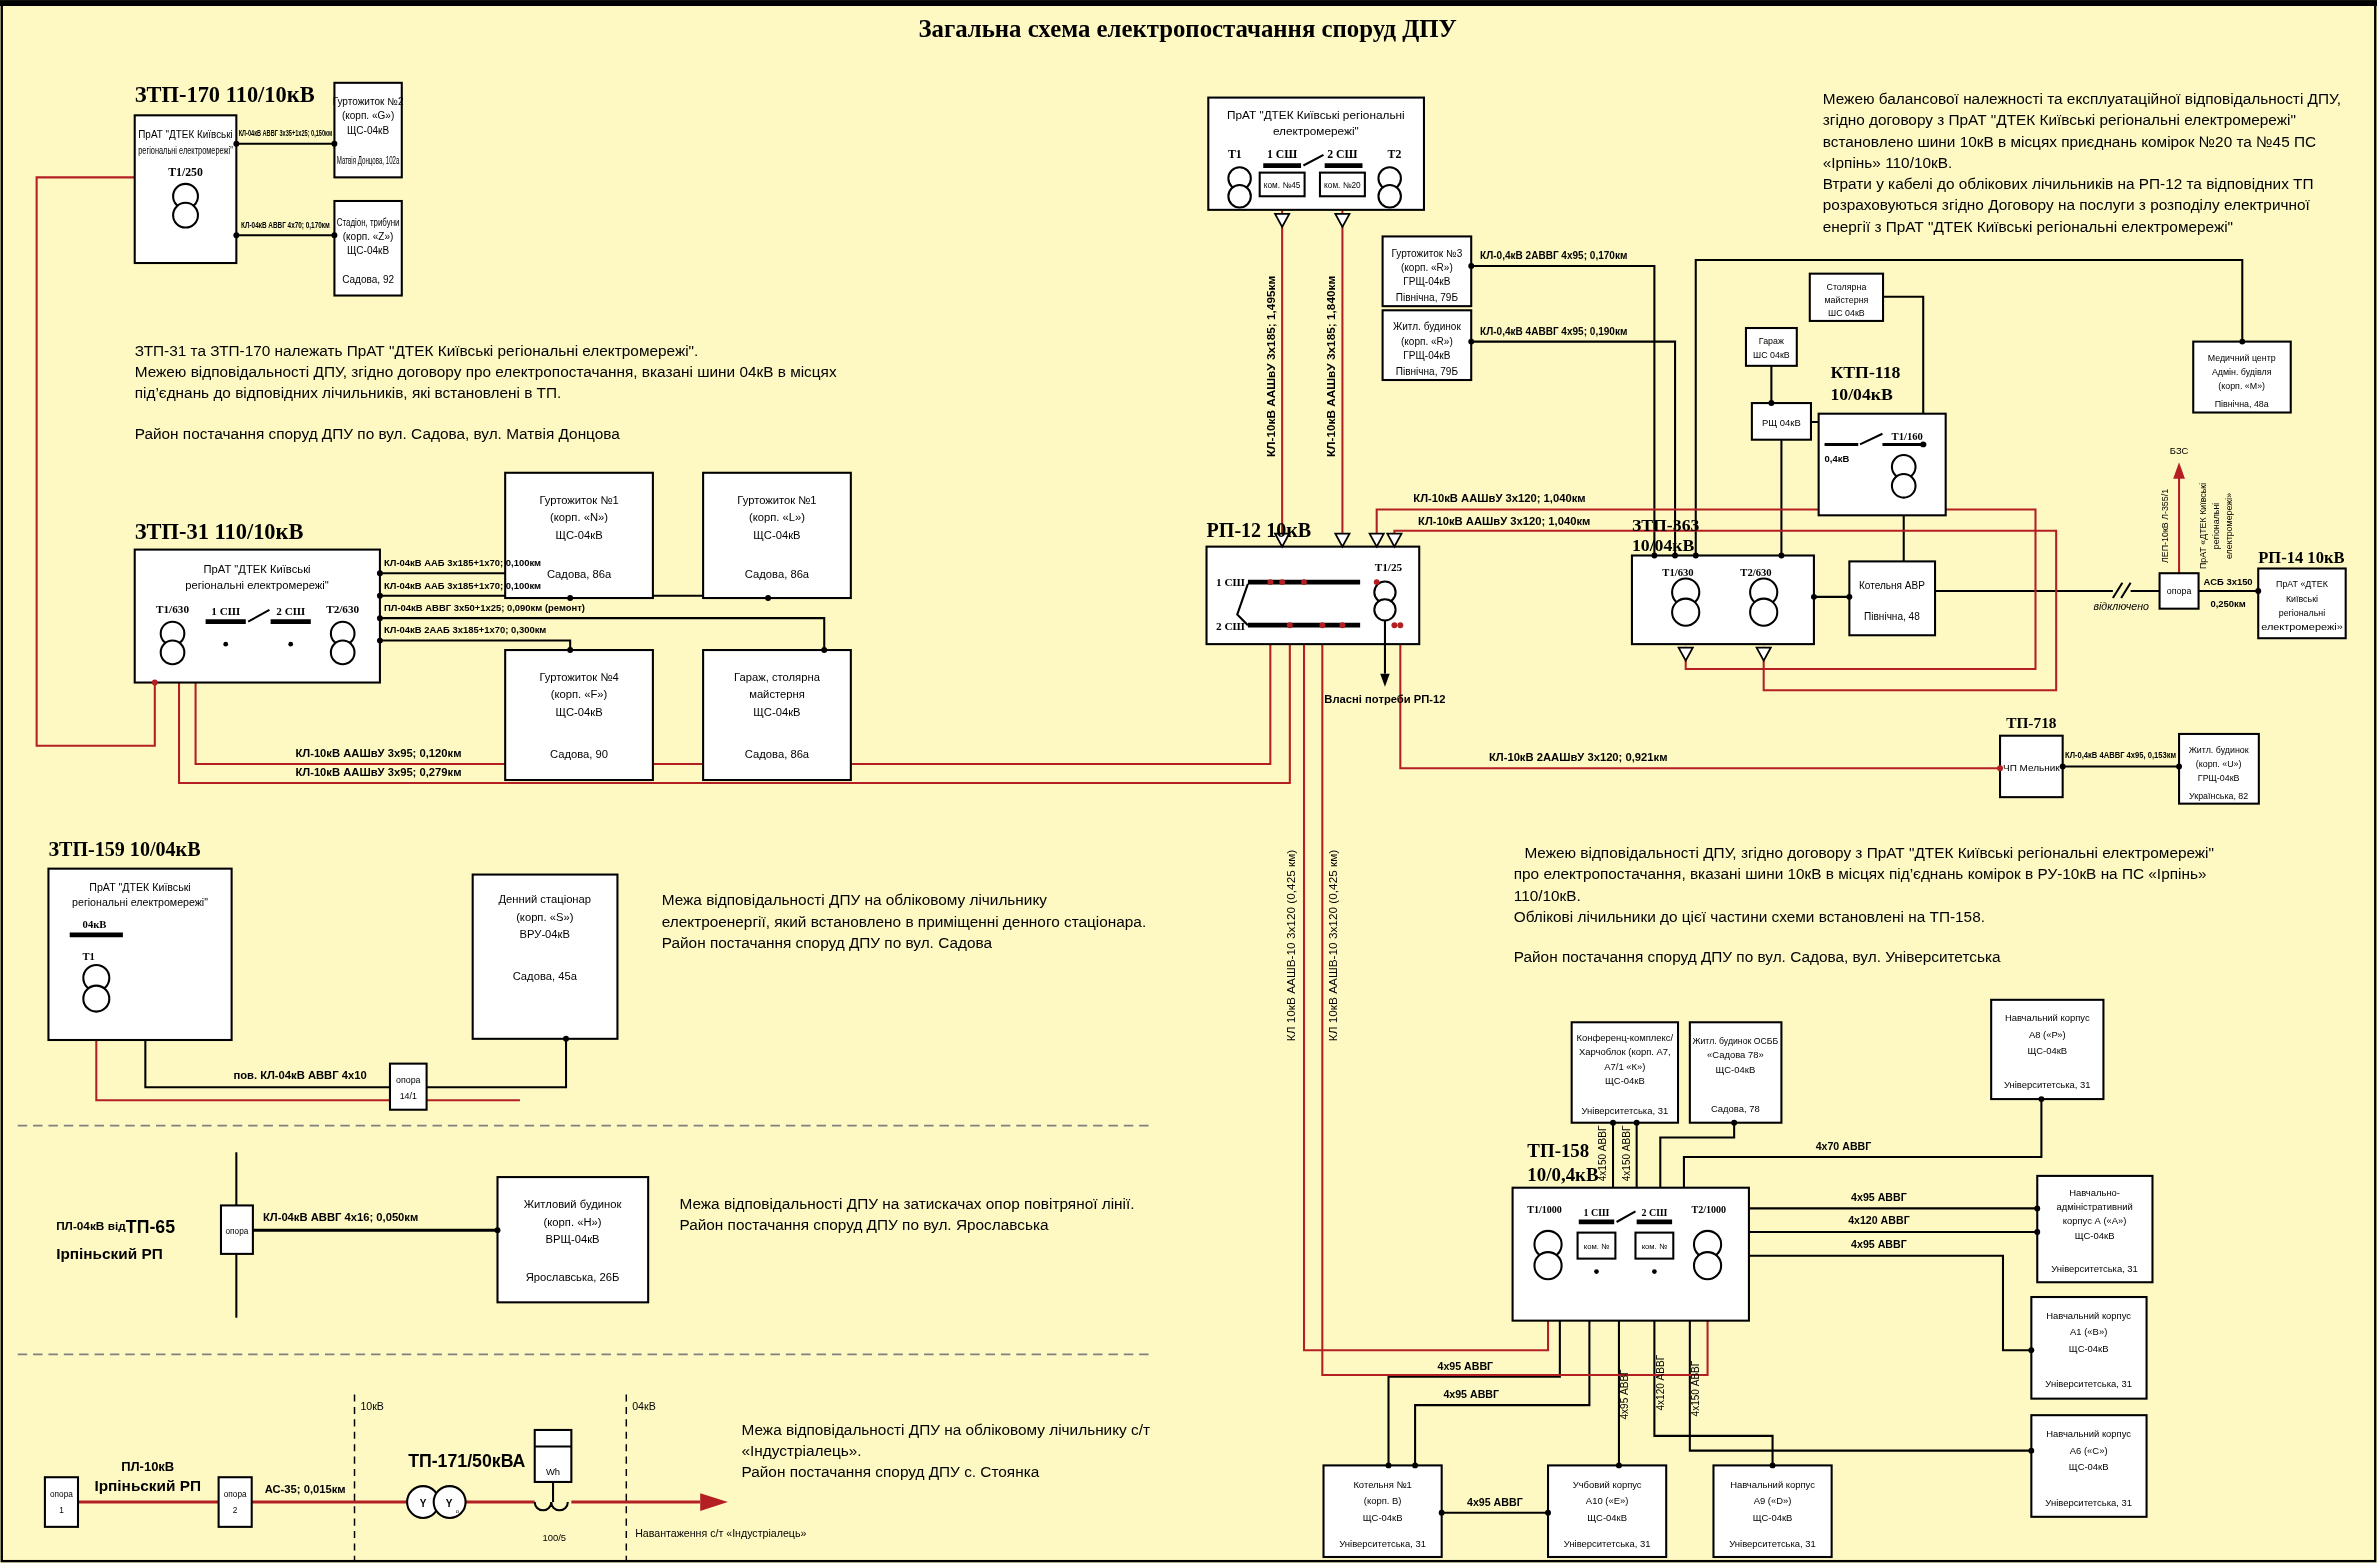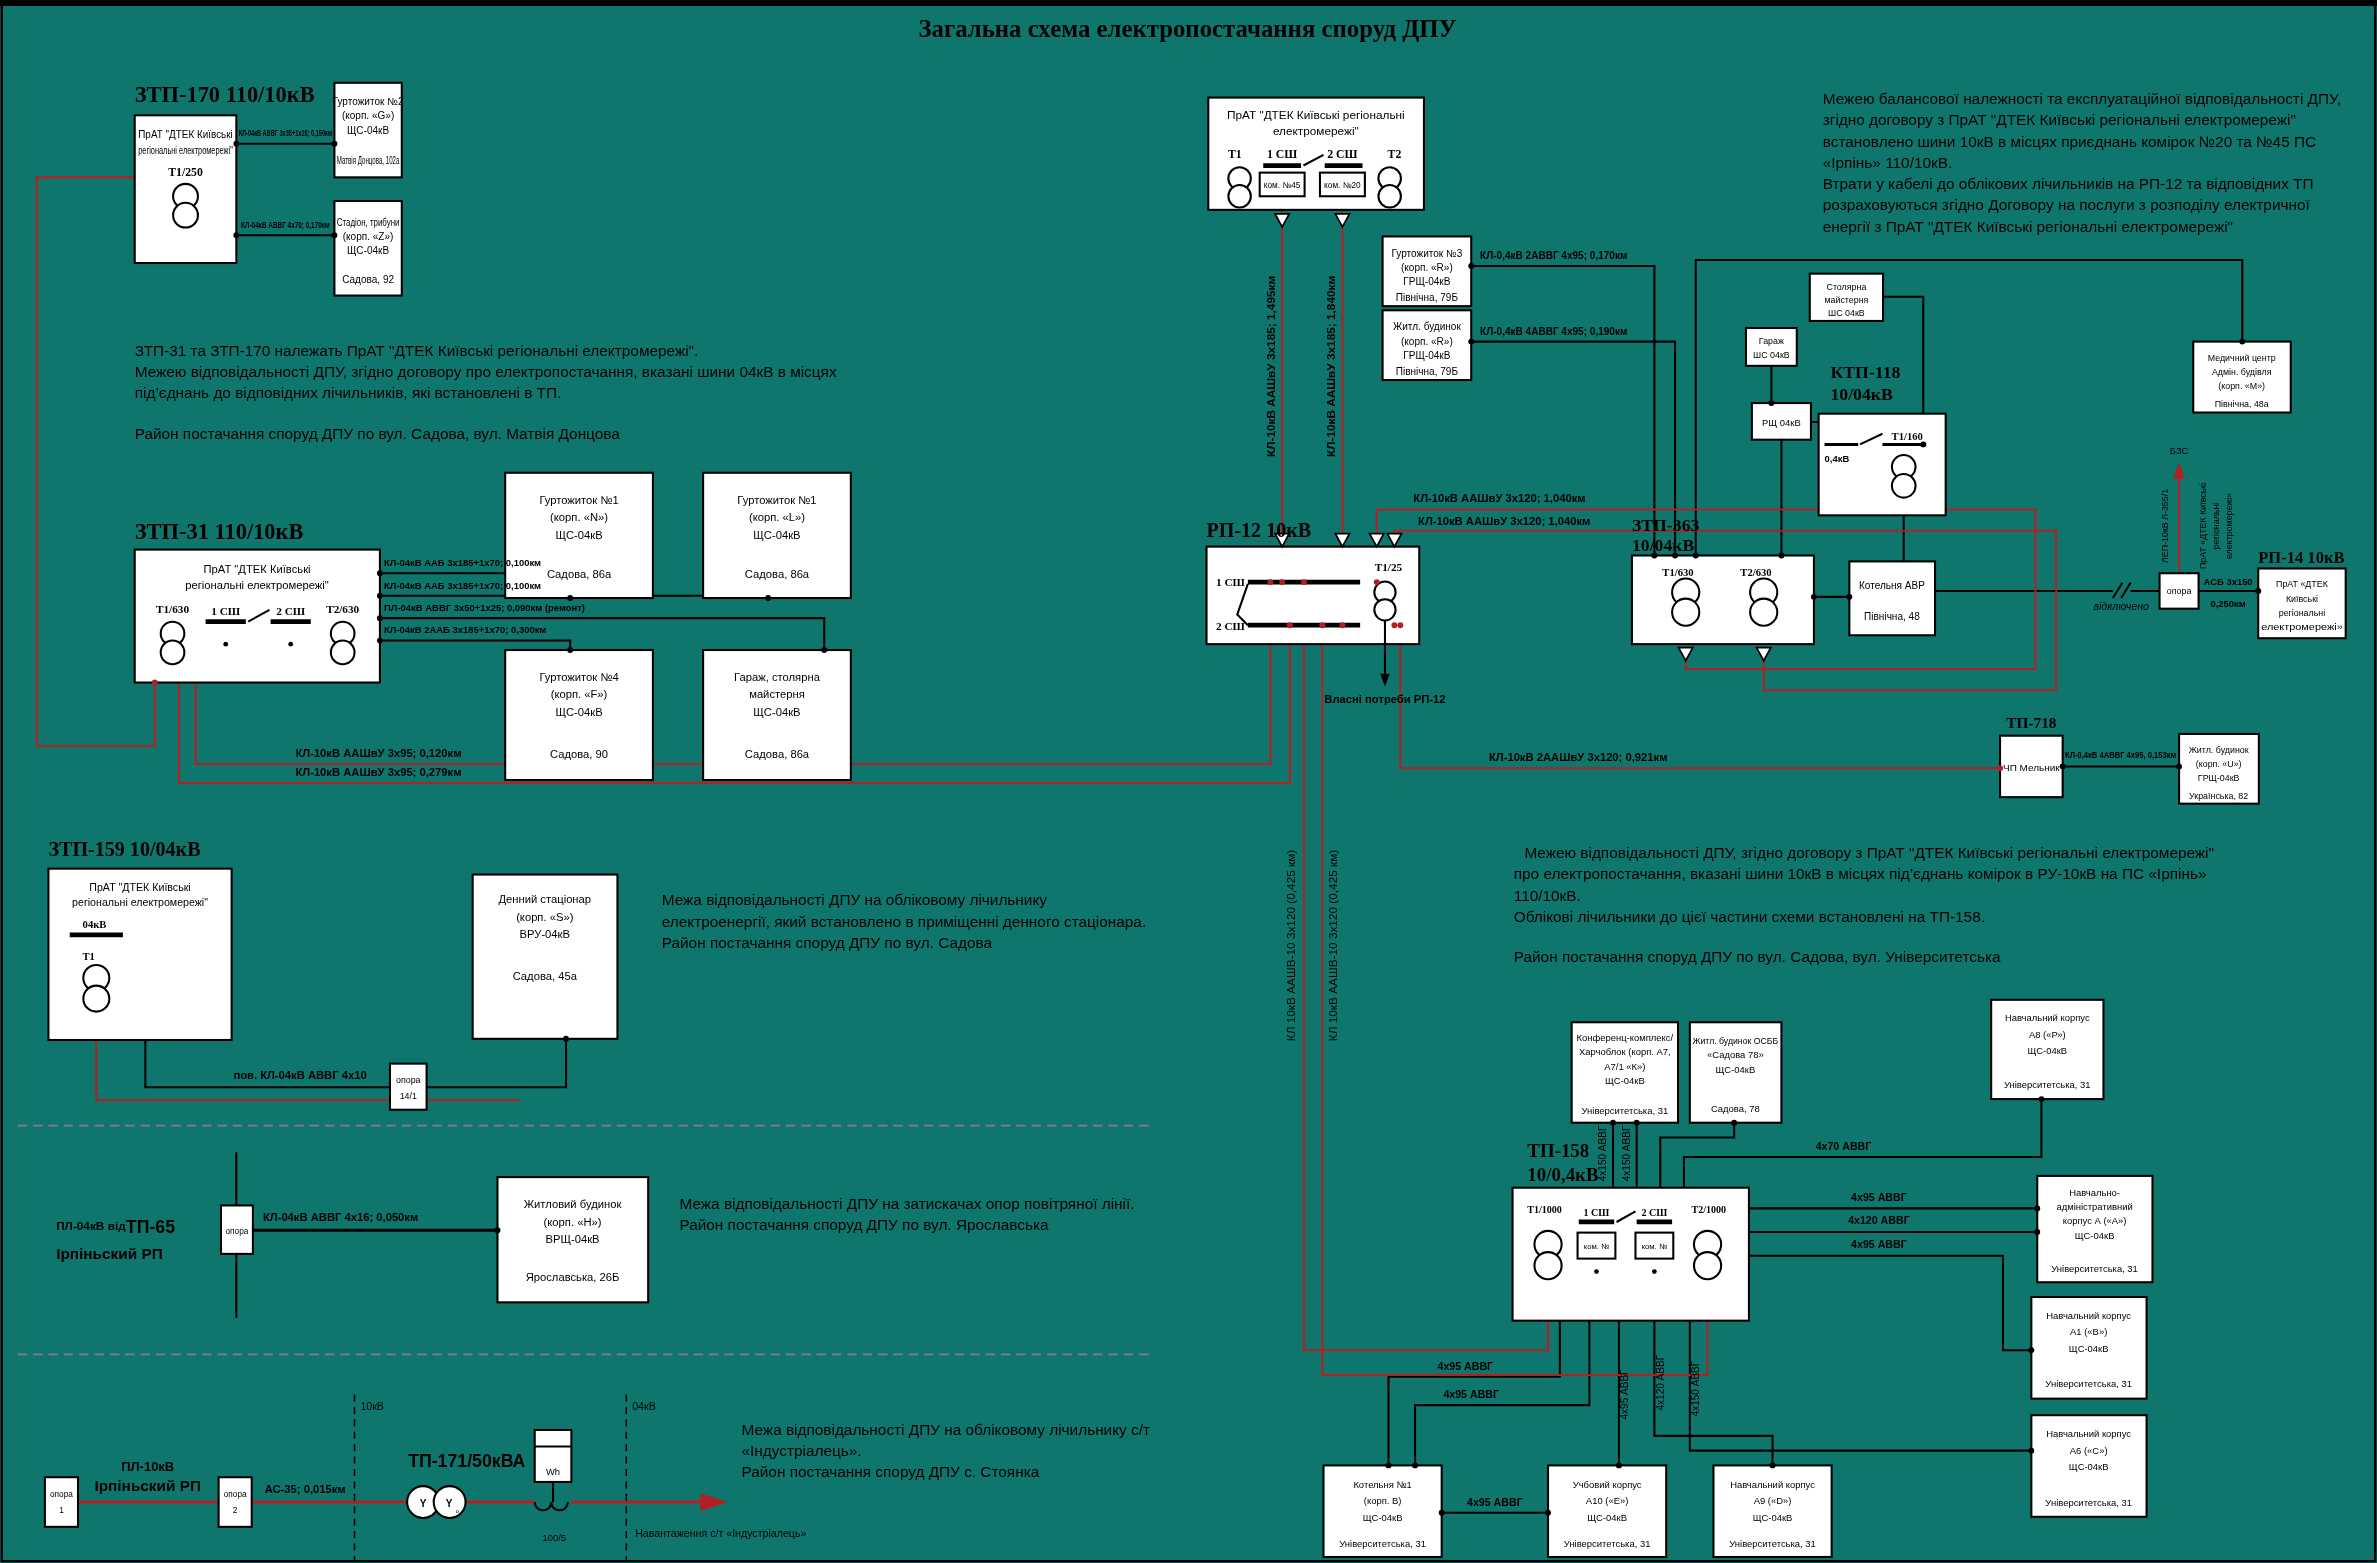--- a/index.html
+++ b/index.html
@@ -1,16 +1,16 @@
 <!DOCTYPE html>
 <html style="font-size:9.5px"><head>
 <meta charset="utf-8">
 <style>
   html,body{margin:0;padding:0;background:#fff;}
-  #page{position:relative;width:2377px;height:1563px;background:#0f766e;}
+  #page{position:relative;width:2377px;height:1563px;background:#fef9c3;}
   svg{display:block;width:2377px;height:1563px;}
   text{font-family:"Liberation Sans",sans-serif;fill:#000;}
   .h{font-family:"Liberation Serif",serif;font-weight:bold;}
   .b{font-weight:bold;}
   .i{font-style:italic;}
   .m{text-anchor:middle;}
   .w{stroke:#000;stroke-width:3.5;fill:none;}
   .w5{stroke:#000;stroke-width:5;fill:none;}
   .bus{stroke:#000;stroke-width:8;fill:none;}
   .r{stroke:#b41f24;stroke-width:3.5;fill:none;}

